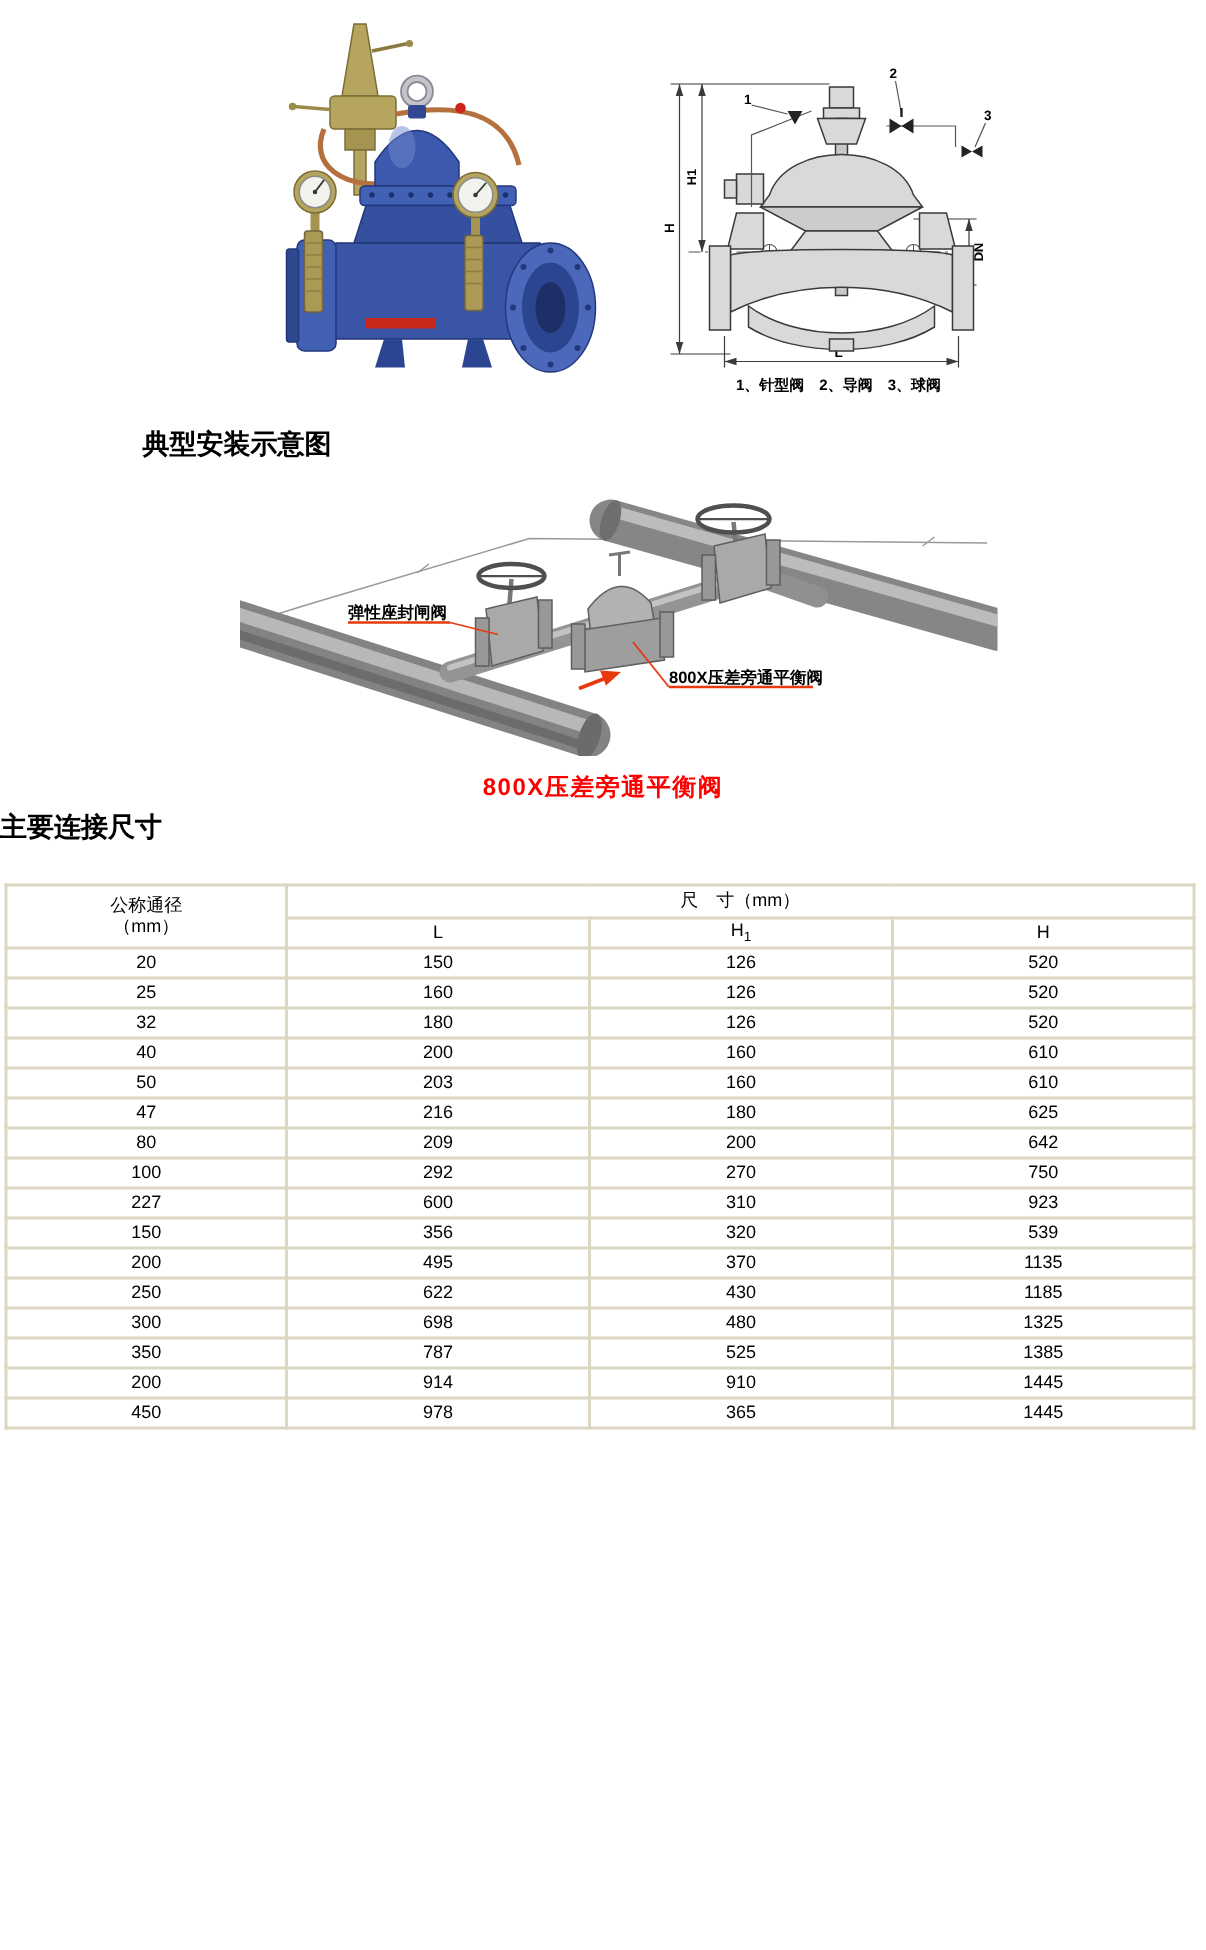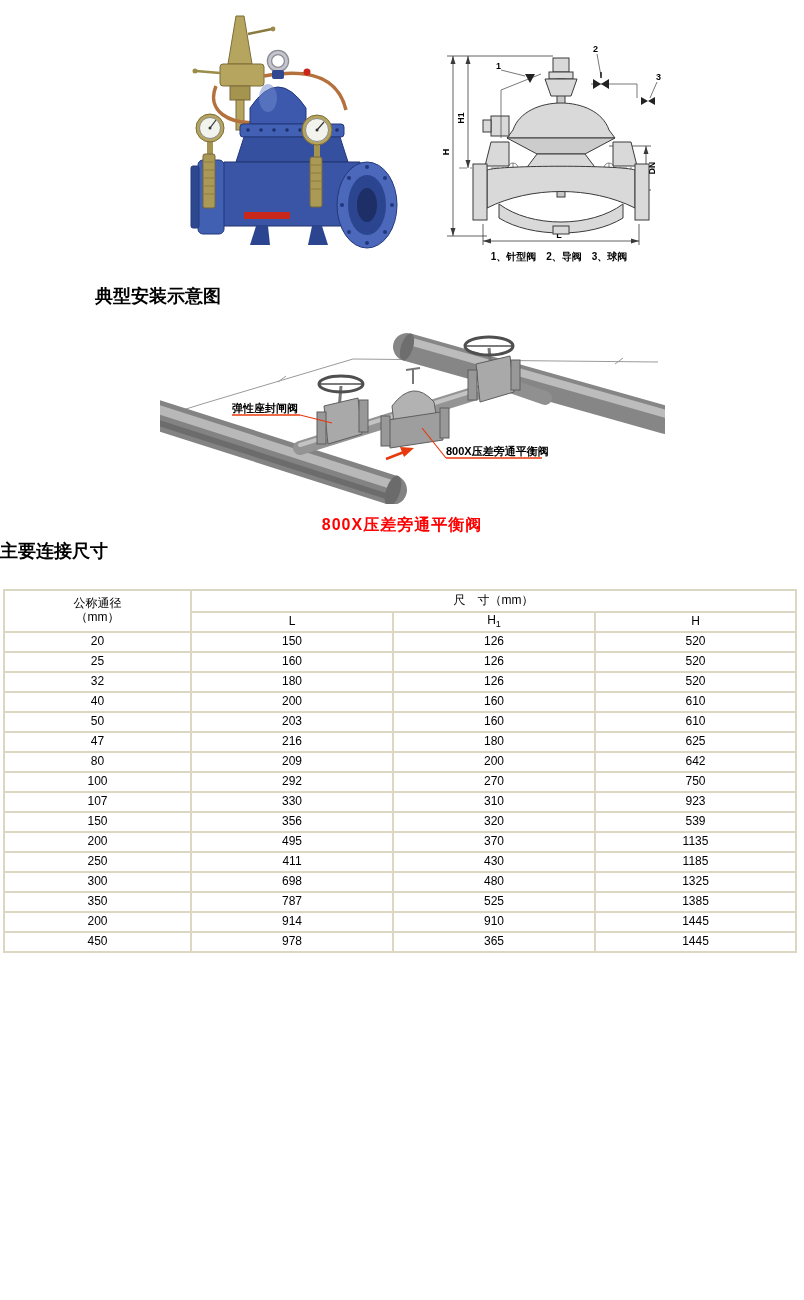--- a/index.html
+++ b/index.html
@@ -357,40 +357,40 @@
             <td>200</td>
             <td>642</td>
           </tr>
           <tr>
             <td>100</td>
             <td>292</td>
             <td>270</td>
             <td>750</td>
           </tr>
           <tr>
-            <td>107</td>
-            <td>330</td>
+            <td>227</td>
+            <td>600</td>
             <td>310</td>
             <td>923</td>
           </tr>
           <tr>
             <td>150</td>
             <td>356</td>
             <td>320</td>
             <td>539</td>
           </tr>
           <tr>
             <td>200</td>
             <td>495</td>
             <td>370</td>
             <td>1135</td>
           </tr>
           <tr>
             <td>250</td>
-            <td>411</td>
+            <td>622</td>
             <td>430</td>
             <td>1185</td>
           </tr>
           <tr>
             <td>300</td>
             <td>698</td>
             <td>480</td>
             <td>1325</td>
           </tr>
           <tr>

